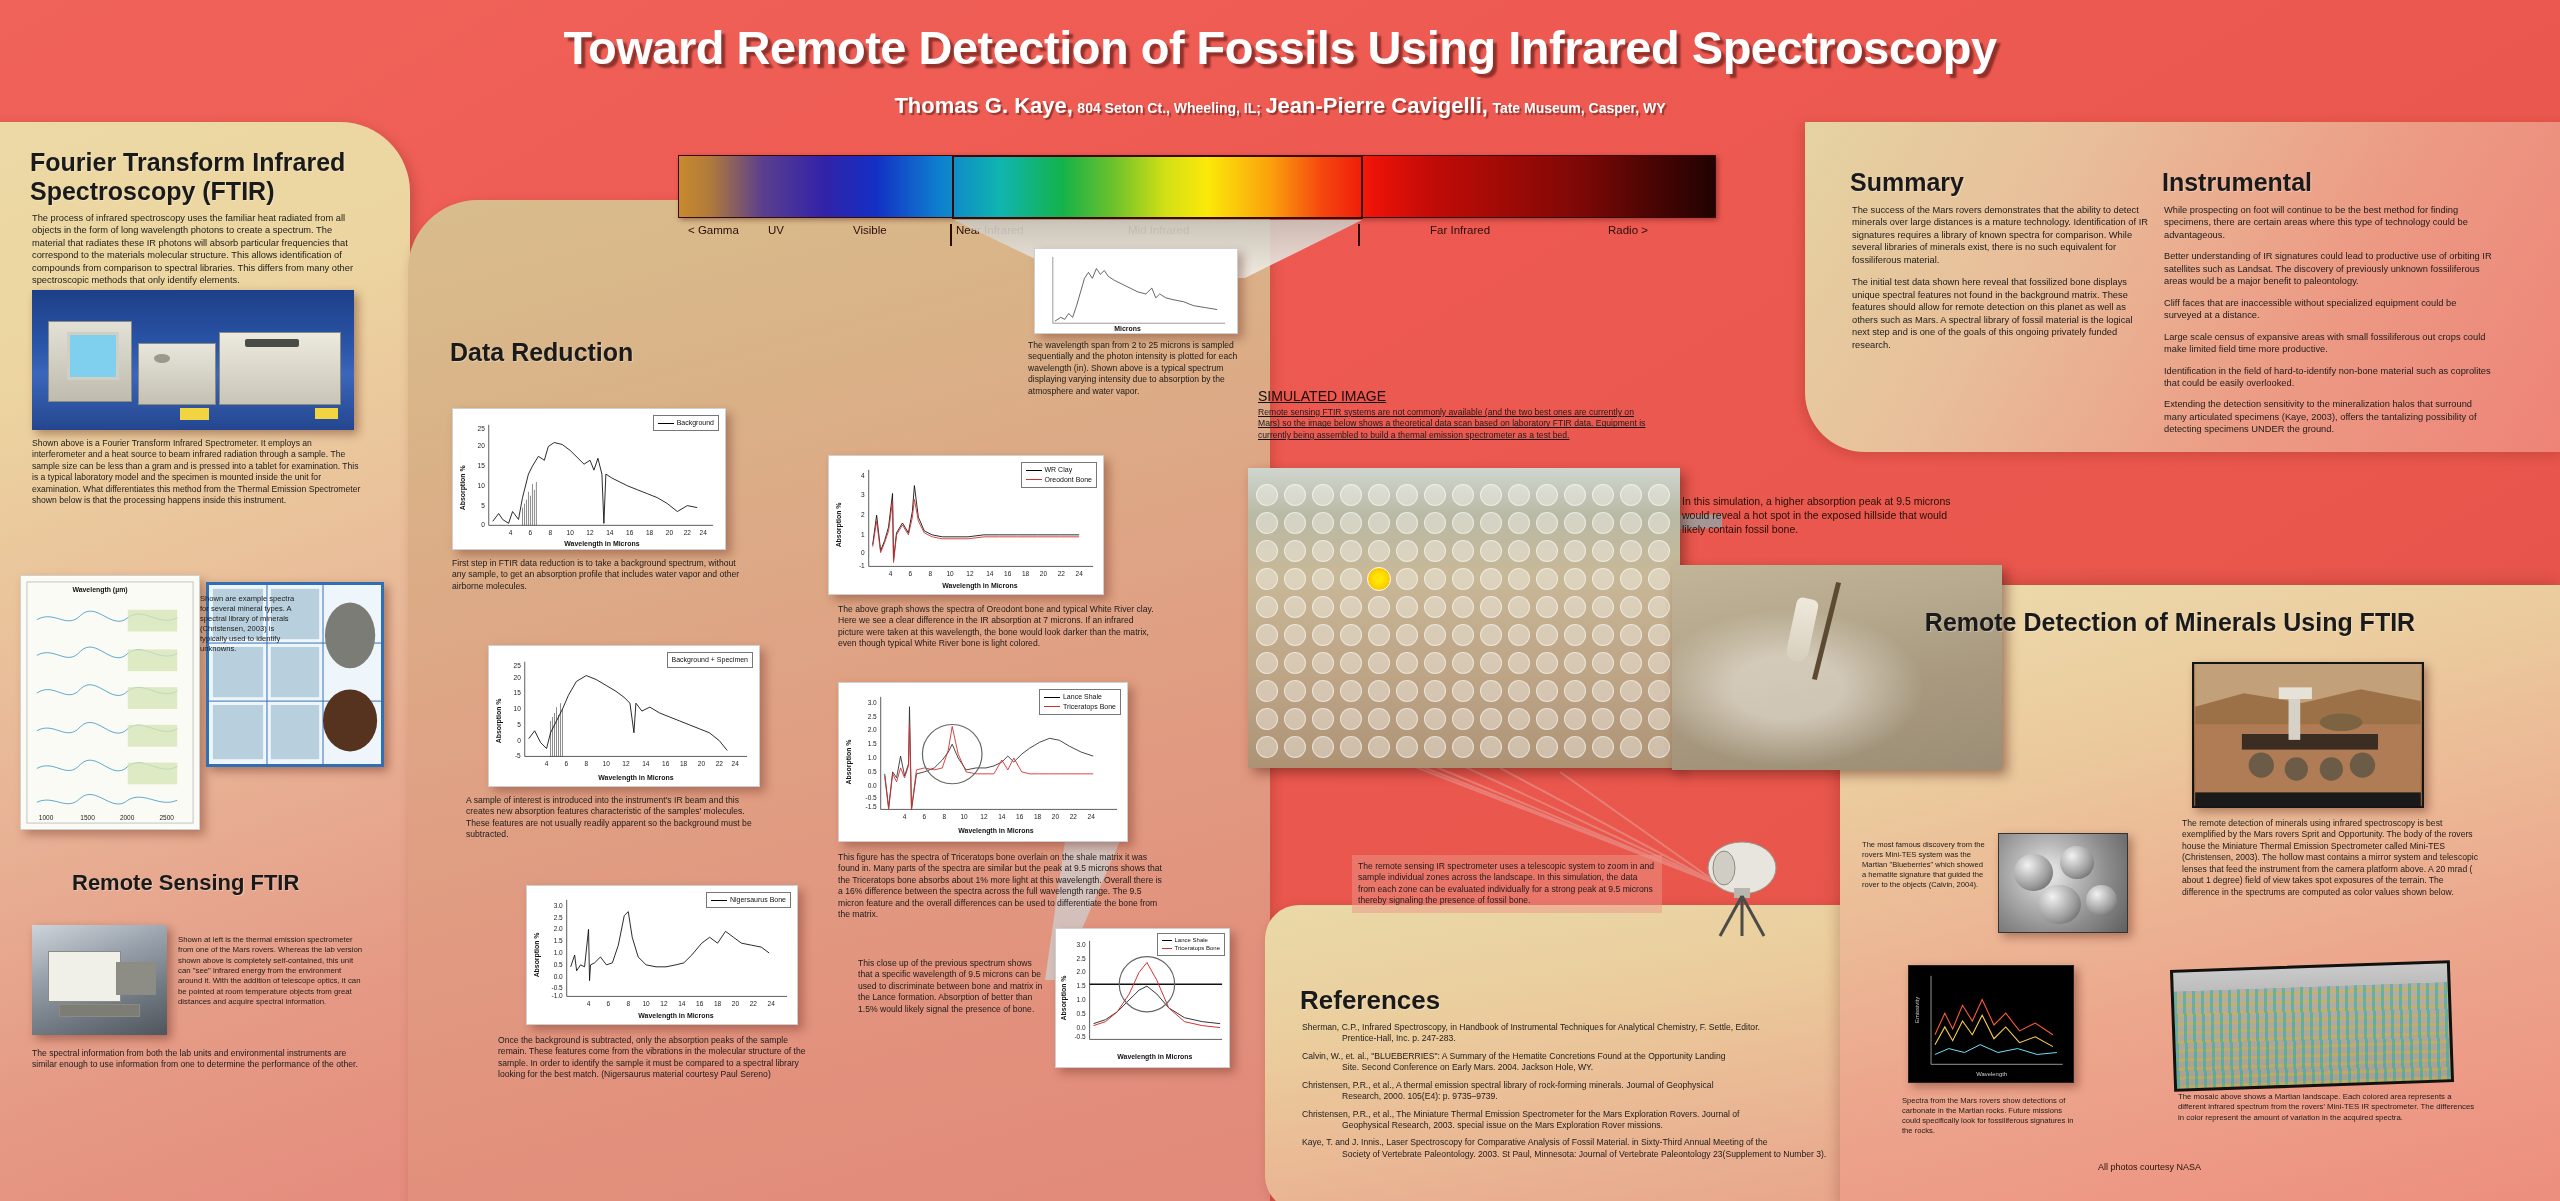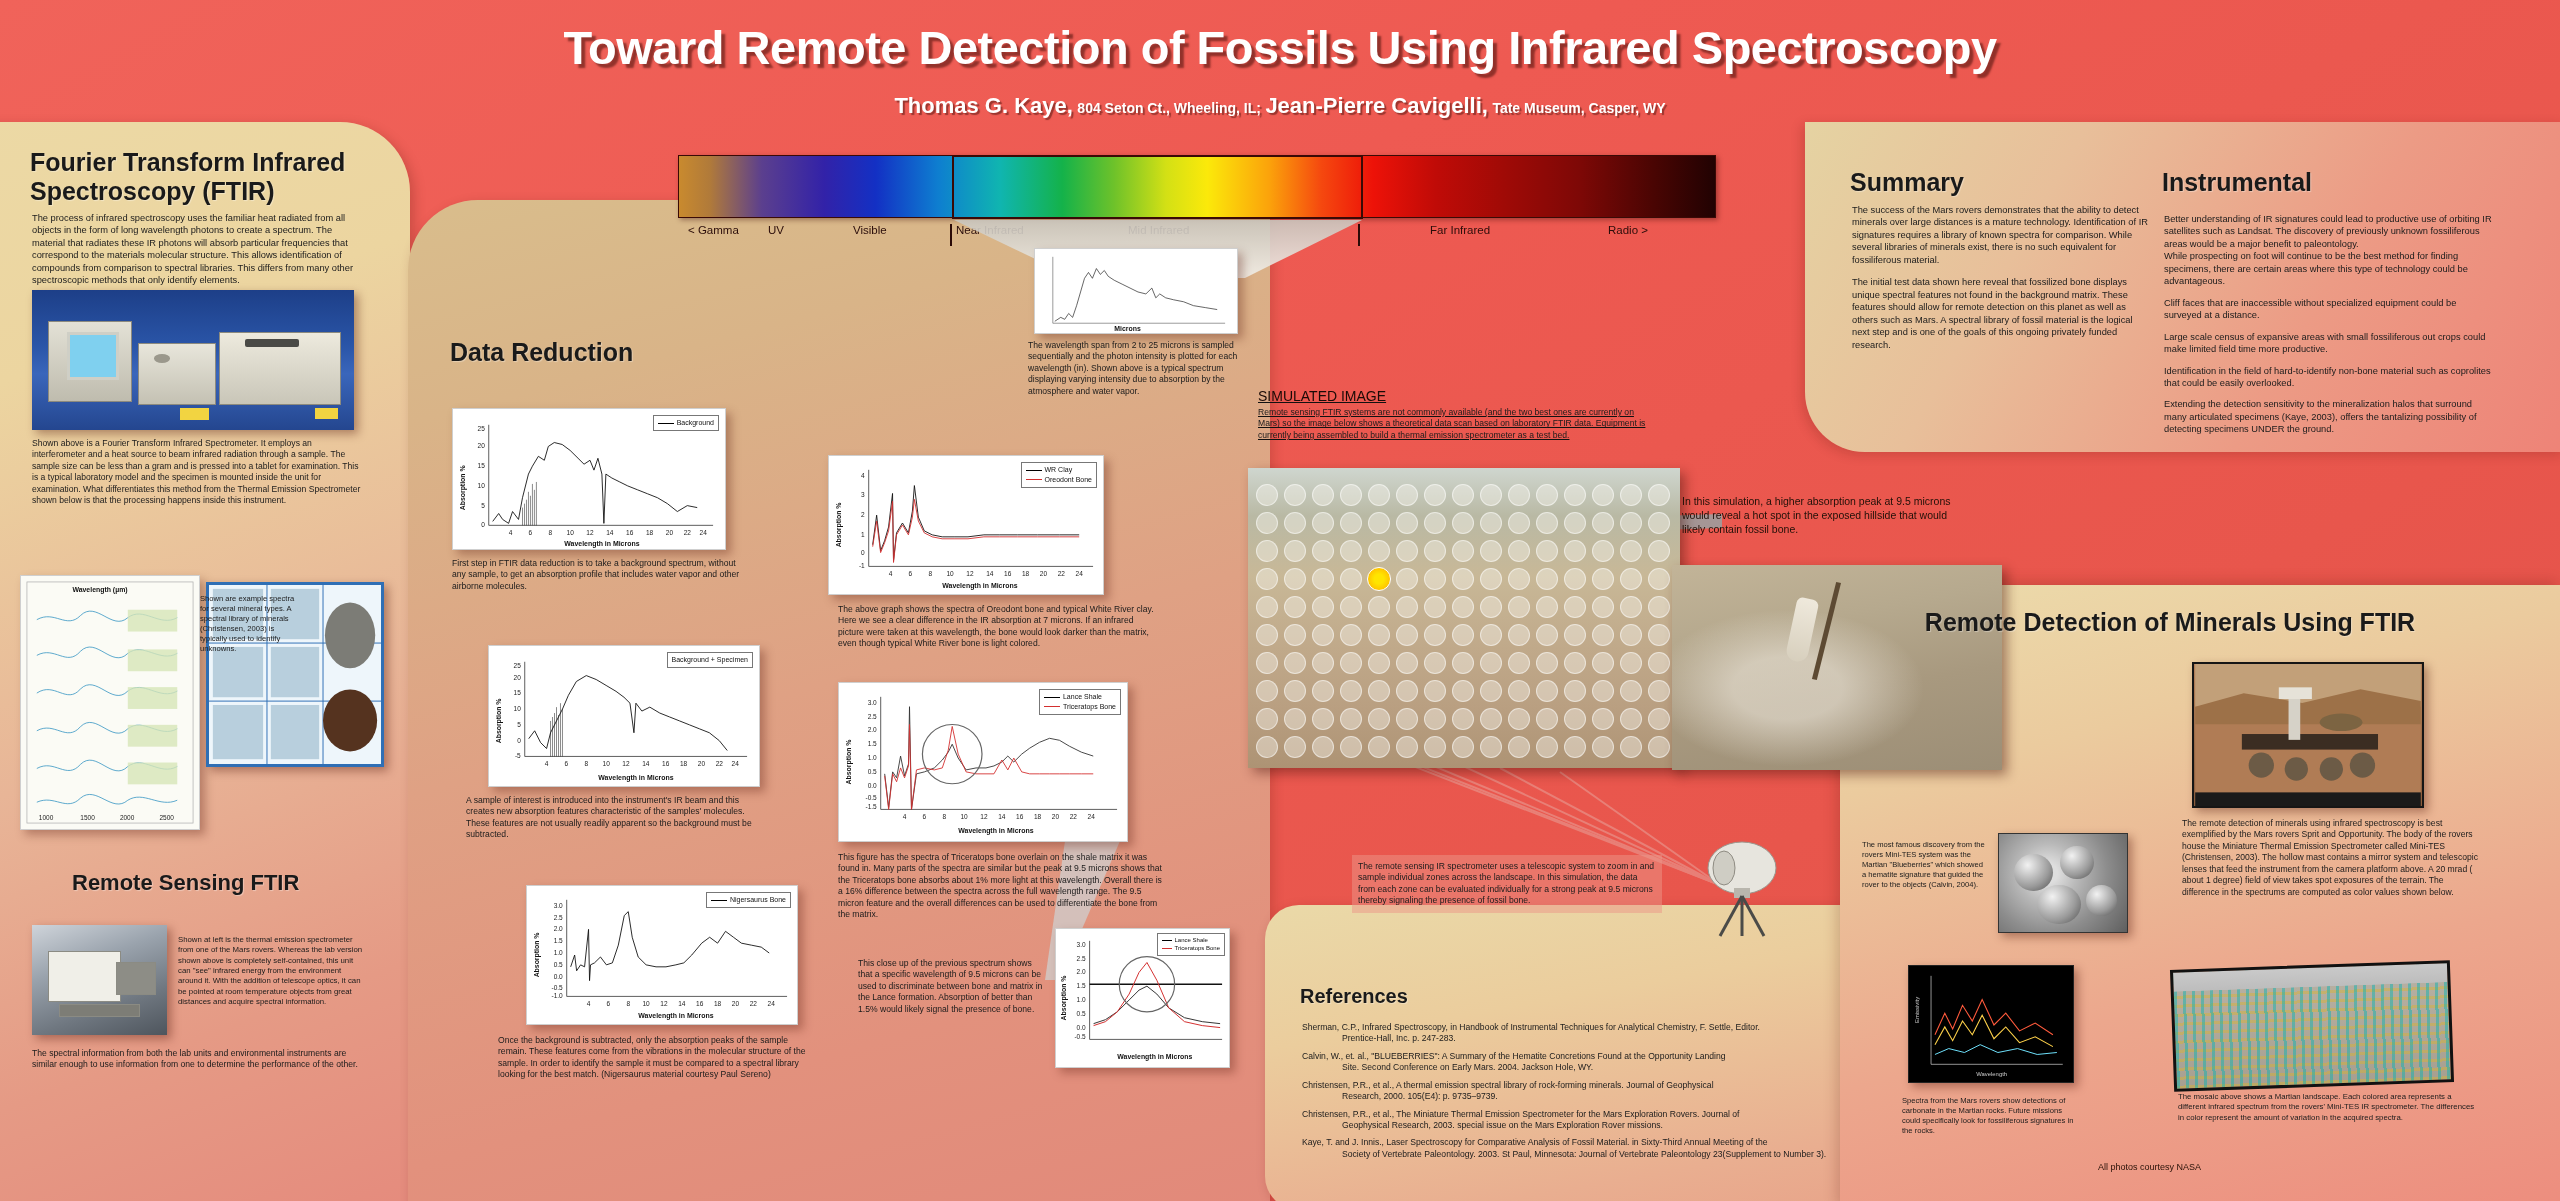--- a/index.html
+++ b/index.html
@@ -797,22 +797,22 @@
   </div>
 
   <h2 class="sec" style="position:absolute; left:1850px; top:168px; width:300px;">Summary</h2>
   <div class="capt" style="left:1852px; top:204px; width:296px;">
     <p class="tiny">The success of the Mars rovers demonstrates that the ability to detect minerals over large distances is a mature technology. Identification of IR signatures requires a library of known spectra for comparison. While several libraries of  minerals exist, there is no such equivalent for fossiliferous material.</p>
     <p class="tiny" style="margin-top:10px">The initial test data shown here reveal that fossilized bone displays unique spectral features not found in the background matrix. These features should allow for remote detection on this planet as well as others such as Mars.  A spectral library of fossil material is the logical next step and is one of the goals of this ongoing privately funded research.</p>
   </div>
 
   <h2 class="sec" style="position:absolute; left:2162px; top:168px; width:330px;">Instrumental</h2>
   <div class="capt" style="left:2164px; top:204px; width:330px;">
+    <p class="tiny">While prospecting on foot will continue to be the best method for finding specimens, there are certain areas where this type of technology could be advantageous.</p>
     <p class="tiny" style="margin-top:9px">Better understanding of IR signatures could lead to productive use of orbiting IR satellites such as Landsat.  The discovery of previously unknown fossiliferous areas would be a major benefit to paleontology.</p>
-    <p class="tiny">While prospecting on foot will continue to be the best method for finding specimens, there are certain areas where this type of technology could be advantageous.</p>
     <p class="tiny" style="margin-top:9px">Cliff faces that are inaccessible without specialized equipment could be surveyed at a distance.</p>
     <p class="tiny" style="margin-top:9px">Large scale census of expansive areas with small fossiliferous out crops could make limited field time more productive.</p>
     <p class="tiny" style="margin-top:9px">Identification in the field of hard-to-identify non-bone material such as coprolites that could be easily overlooked.</p>
     <p class="tiny" style="margin-top:9px">Extending the detection sensitivity to the mineralization halos that surround many articulated specimens (Kaye, 2003), offers the tantalizing possibility of detecting specimens UNDER the ground.</p>
   </div>
 
   <h2 class="sec ctr" style="position:absolute; left:1880px; top:608px; width:580px;">Remote Detection of Minerals Using FTIR</h2>
 
   <div class="photo ph-mars-rover" style="left:2192px; top:662px; width:232px; height:146px;">
     <svg viewBox="0 0 232 146" style="width:100%;height:100%">
@@ -863,21 +863,21 @@
     <p class="tiny2" style="font-size:7.6px">Spectra from the Mars rovers show detections of carbonate in the Martian rocks. Future missions could specifically look for fossiliferous signatures in the rocks.</p>
   </div>
 
   <div class="ph-mosaic" style="left:2172px; top:965px; width:280px; height:122px; transform: rotate(-2deg);"></div>
   <div class="capt" style="left:2178px; top:1092px; width:300px;">
     <p class="tiny2" style="font-size:7.8px">The mosaic above shows a Martian landscape. Each colored area represents a different infrared spectrum from the rovers' Mini-TES IR spectrometer. The differences in color represent the amount of variation in the acquired spectra.</p>
   </div>
 
   <div class="allphotos" style="left:2098px; top:1162px;">All photos courtesy NASA</div>
 
-  <h2 class="sec" style="position:absolute; left:1300px; top:985px; width:300px; font-size:20px;">References</h2>
+  <h2 class="sec" style="position:absolute; left:1300px; top:985px; width:300px; font-size:26px;">References</h2>
   <div class="capt" style="left:1302px; top:1022px; width:900px;">
     <div style="margin-bottom:6px;">
       <p class="tiny2">Sherman, C.P., Infrared Spectroscopy, in Handbook of Instrumental Techniques for Analytical Chemistry, F. Settle, Editor.</p>
       <p class="tiny2" style="padding-left:40px">Prentice-Hall, Inc. p. 247-283.</p>
     </div>
     <div style="margin-bottom:6px;">
       <p class="tiny2">Calvin, W.,  et. al., "BLUEBERRIES": A Summary of the Hematite Concretions Found at the Opportunity Landing</p>
       <p class="tiny2" style="padding-left:40px">Site.  Second Conference on Early Mars. 2004. Jackson Hole, WY.</p>
     </div>
     <div style="margin-bottom:6px;">

